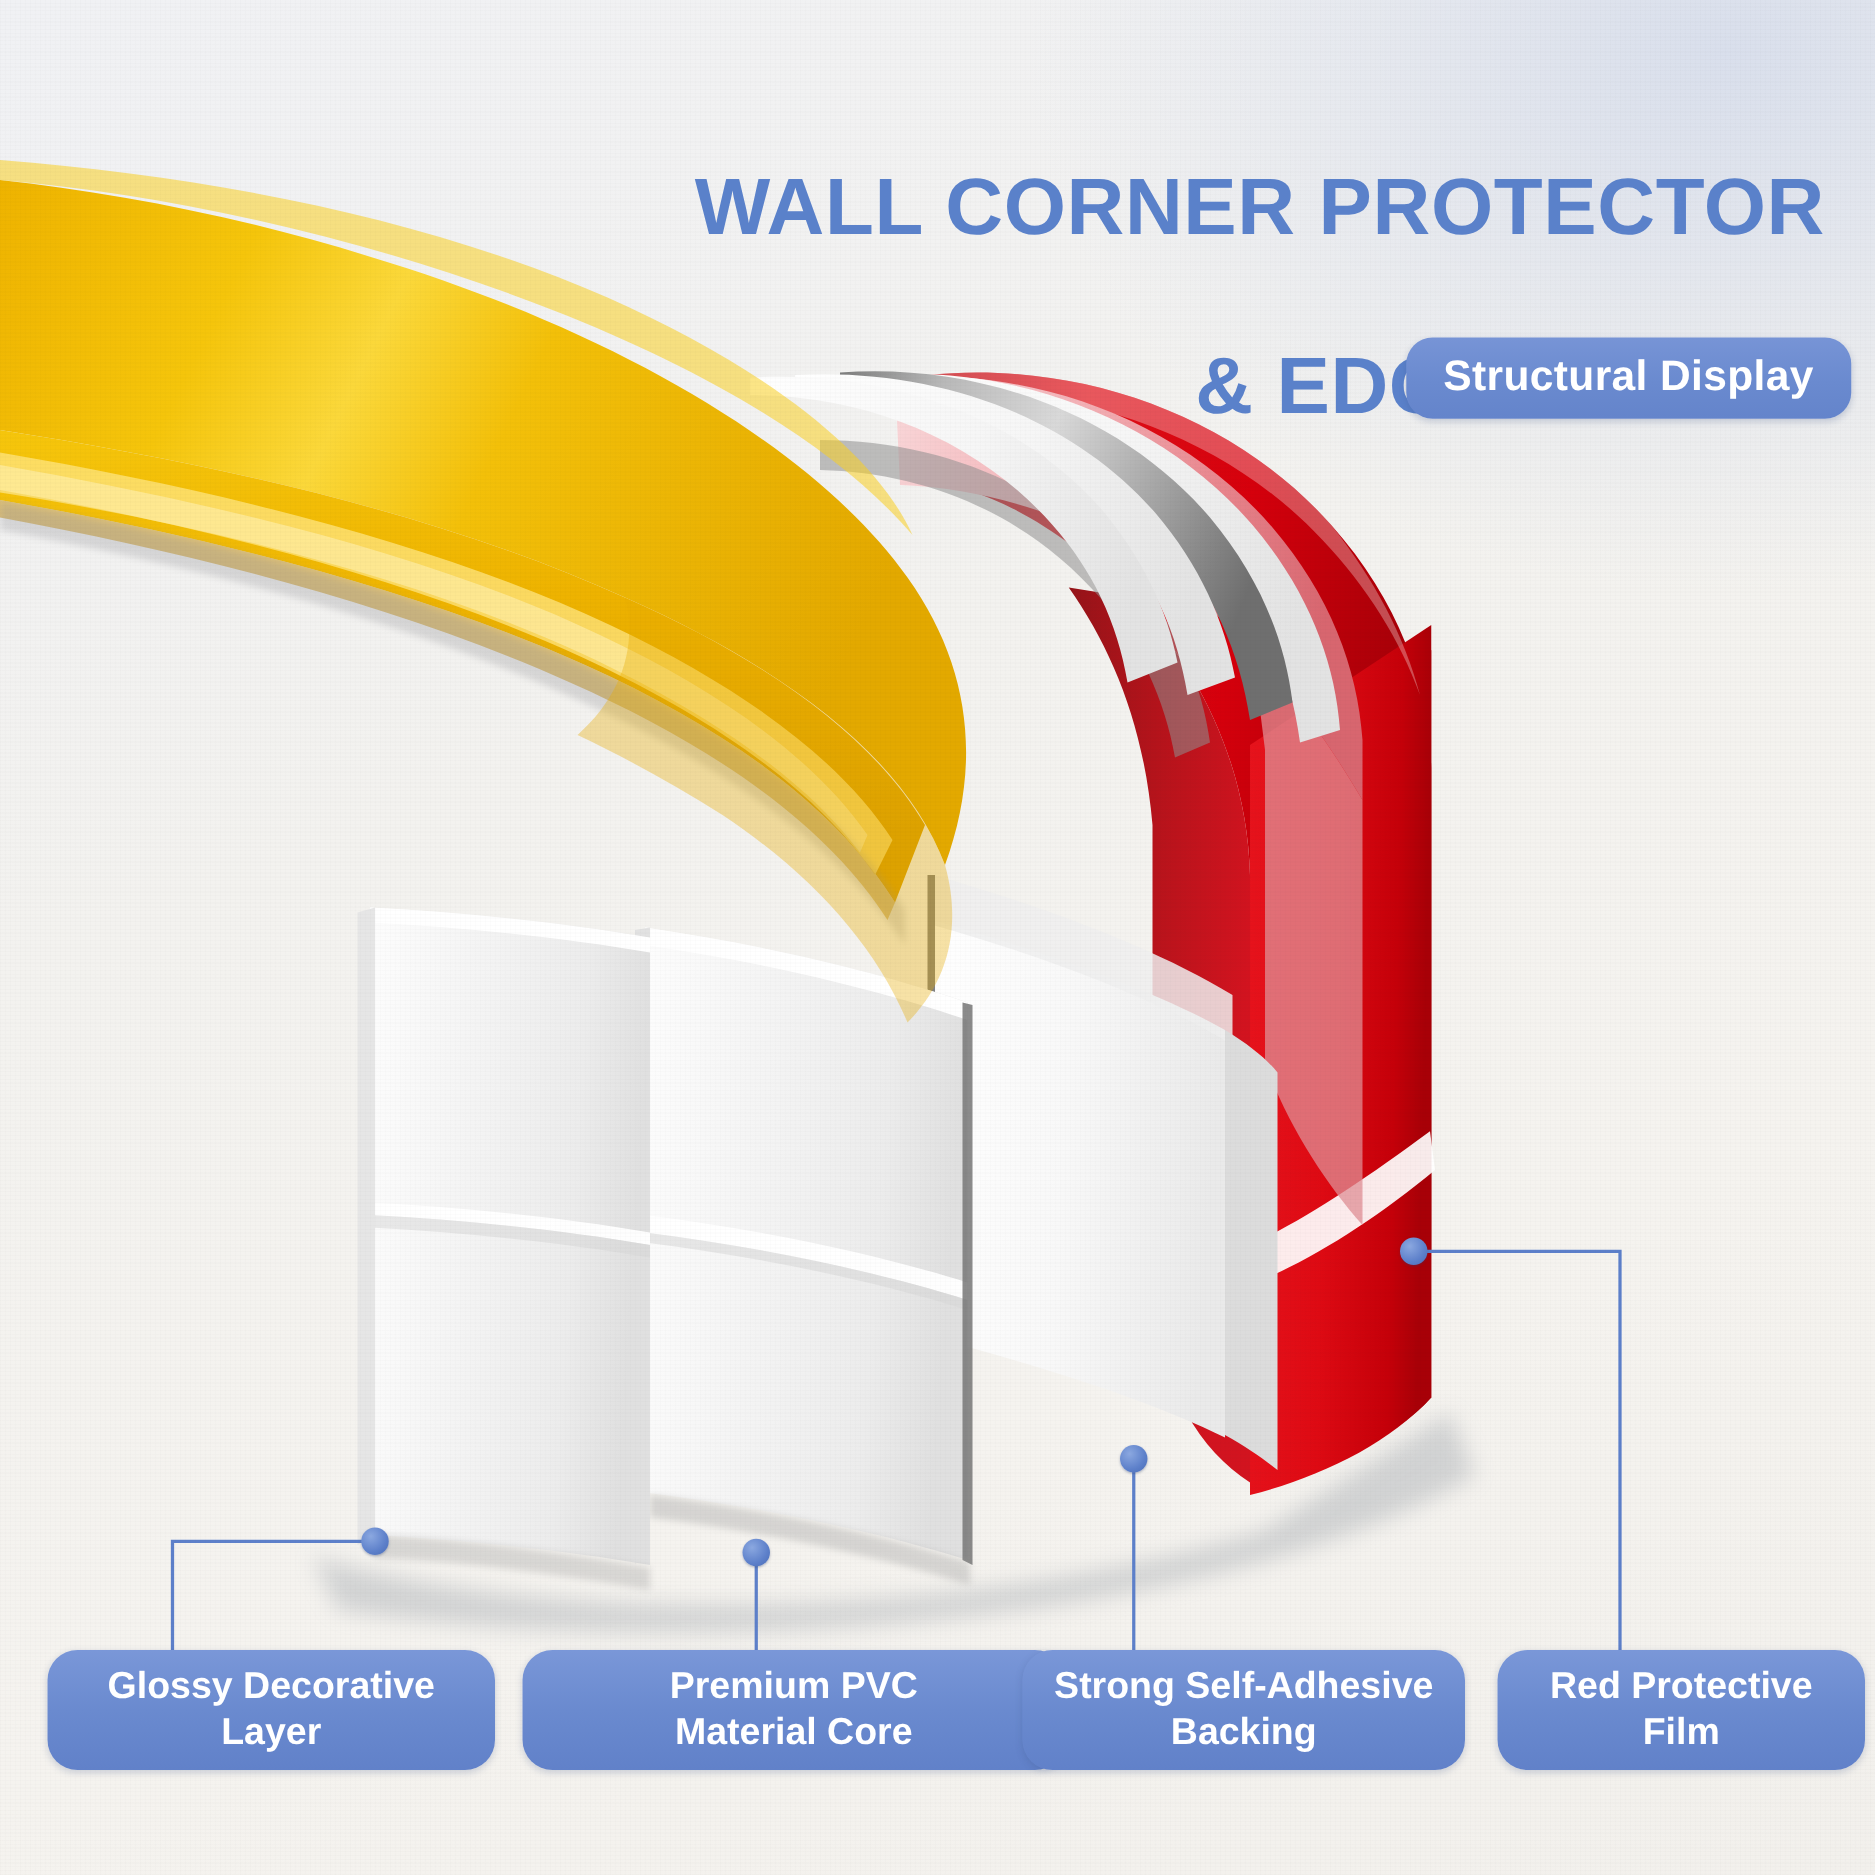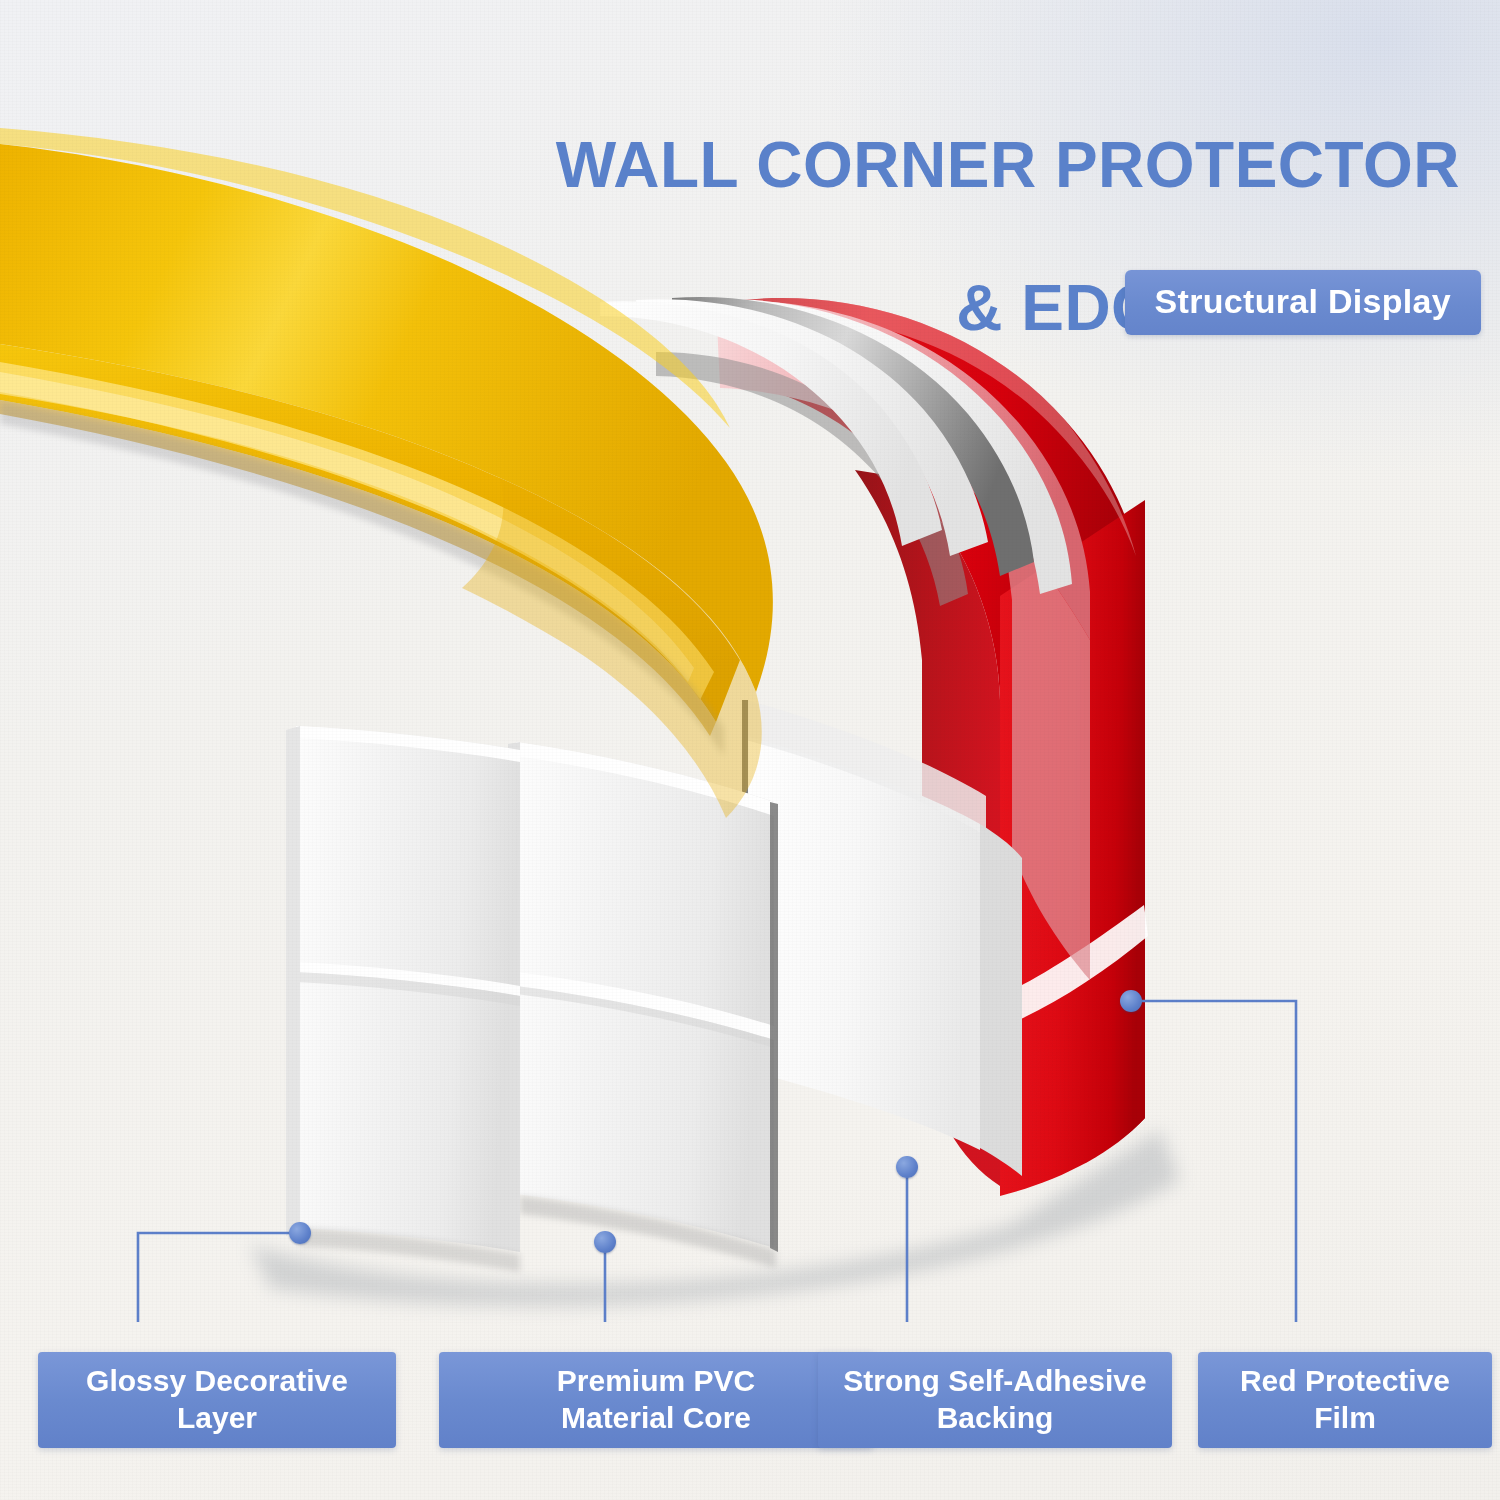--- a/index.html
+++ b/index.html
@@ -39,42 +39,41 @@
   .title .l1{display:block;}
   .title .l2{display:block;}
 
   
   .badge{
     position:absolute;right:36px;top:270px;
     background:linear-gradient(180deg,#7794d6 0%, #6a8acf 55%, #6484cb 100%);
     color:#ffffff;
     font-size:34px;font-weight:bold;
     padding:12px 30px 14px 30px;
-    border-radius:6px;
+    border-radius:21px;
     box-shadow:0 2px 5px rgba(60,80,130,0.22);
     letter-spacing:0.3px;
     white-space:nowrap;
   }
 
   
   .pill{
     position:absolute;
     background:linear-gradient(180deg,#7a97d8 0%, #6a8acf 50%, #6181c9 100%);
     color:#fff;
-    border-radius:4px;
+    border-radius:24px;
     font-weight:bold;
     font-size:30px;
     line-height:1.22;
     text-align:center;
     display:flex;align-items:center;justify-content:center;
     box-shadow:0 2px 6px rgba(60,80,130,0.22);
     padding:6px 10px;
     box-sizing:border-box;
     white-space:pre-line;
-    margin-top:32px;
   }
   .pill span{display:block;width:100%;}
 
   
   .dot{
     position:absolute;width:22px;height:22px;border-radius:50%;
     background:radial-gradient(circle at 35% 32%, #8ba8e0 0%, #5d80ca 60%, #4a6cb5 100%);
     box-shadow:0 1px 2px rgba(40,60,110,0.35);
   }
 </style>
@@ -341,21 +340,21 @@
   <div class="dot" style="left:289px;top:1222px;"></div>
   <div class="dot" style="left:594px;top:1231px;"></div>
   <div class="dot" style="left:896px;top:1156px;"></div>
   <div class="dot" style="left:1120px;top:990px;"></div>
 
   <div class="pill" style="left:38px;top:1320px;width:358px;height:96px;">
     <span>Glossy Decorative
 Layer</span>
   </div>
 
-  <div class="pill" style="left:439px;top:1320px;width:434px;height:96px;">
+  <div class="pill" style="left:418px;top:1320px;width:434px;height:96px;">
     <span>Premium PVC
 Material Core</span>
   </div>
 
   <div class="pill" style="left:1198px;top:1320px;width:294px;height:96px;">
     <span>Red Protective Film</span>
   </div>
 
   <div class="pill" style="left:818px;top:1320px;width:354px;height:96px;">
     <span>Strong Self-Adhesive

